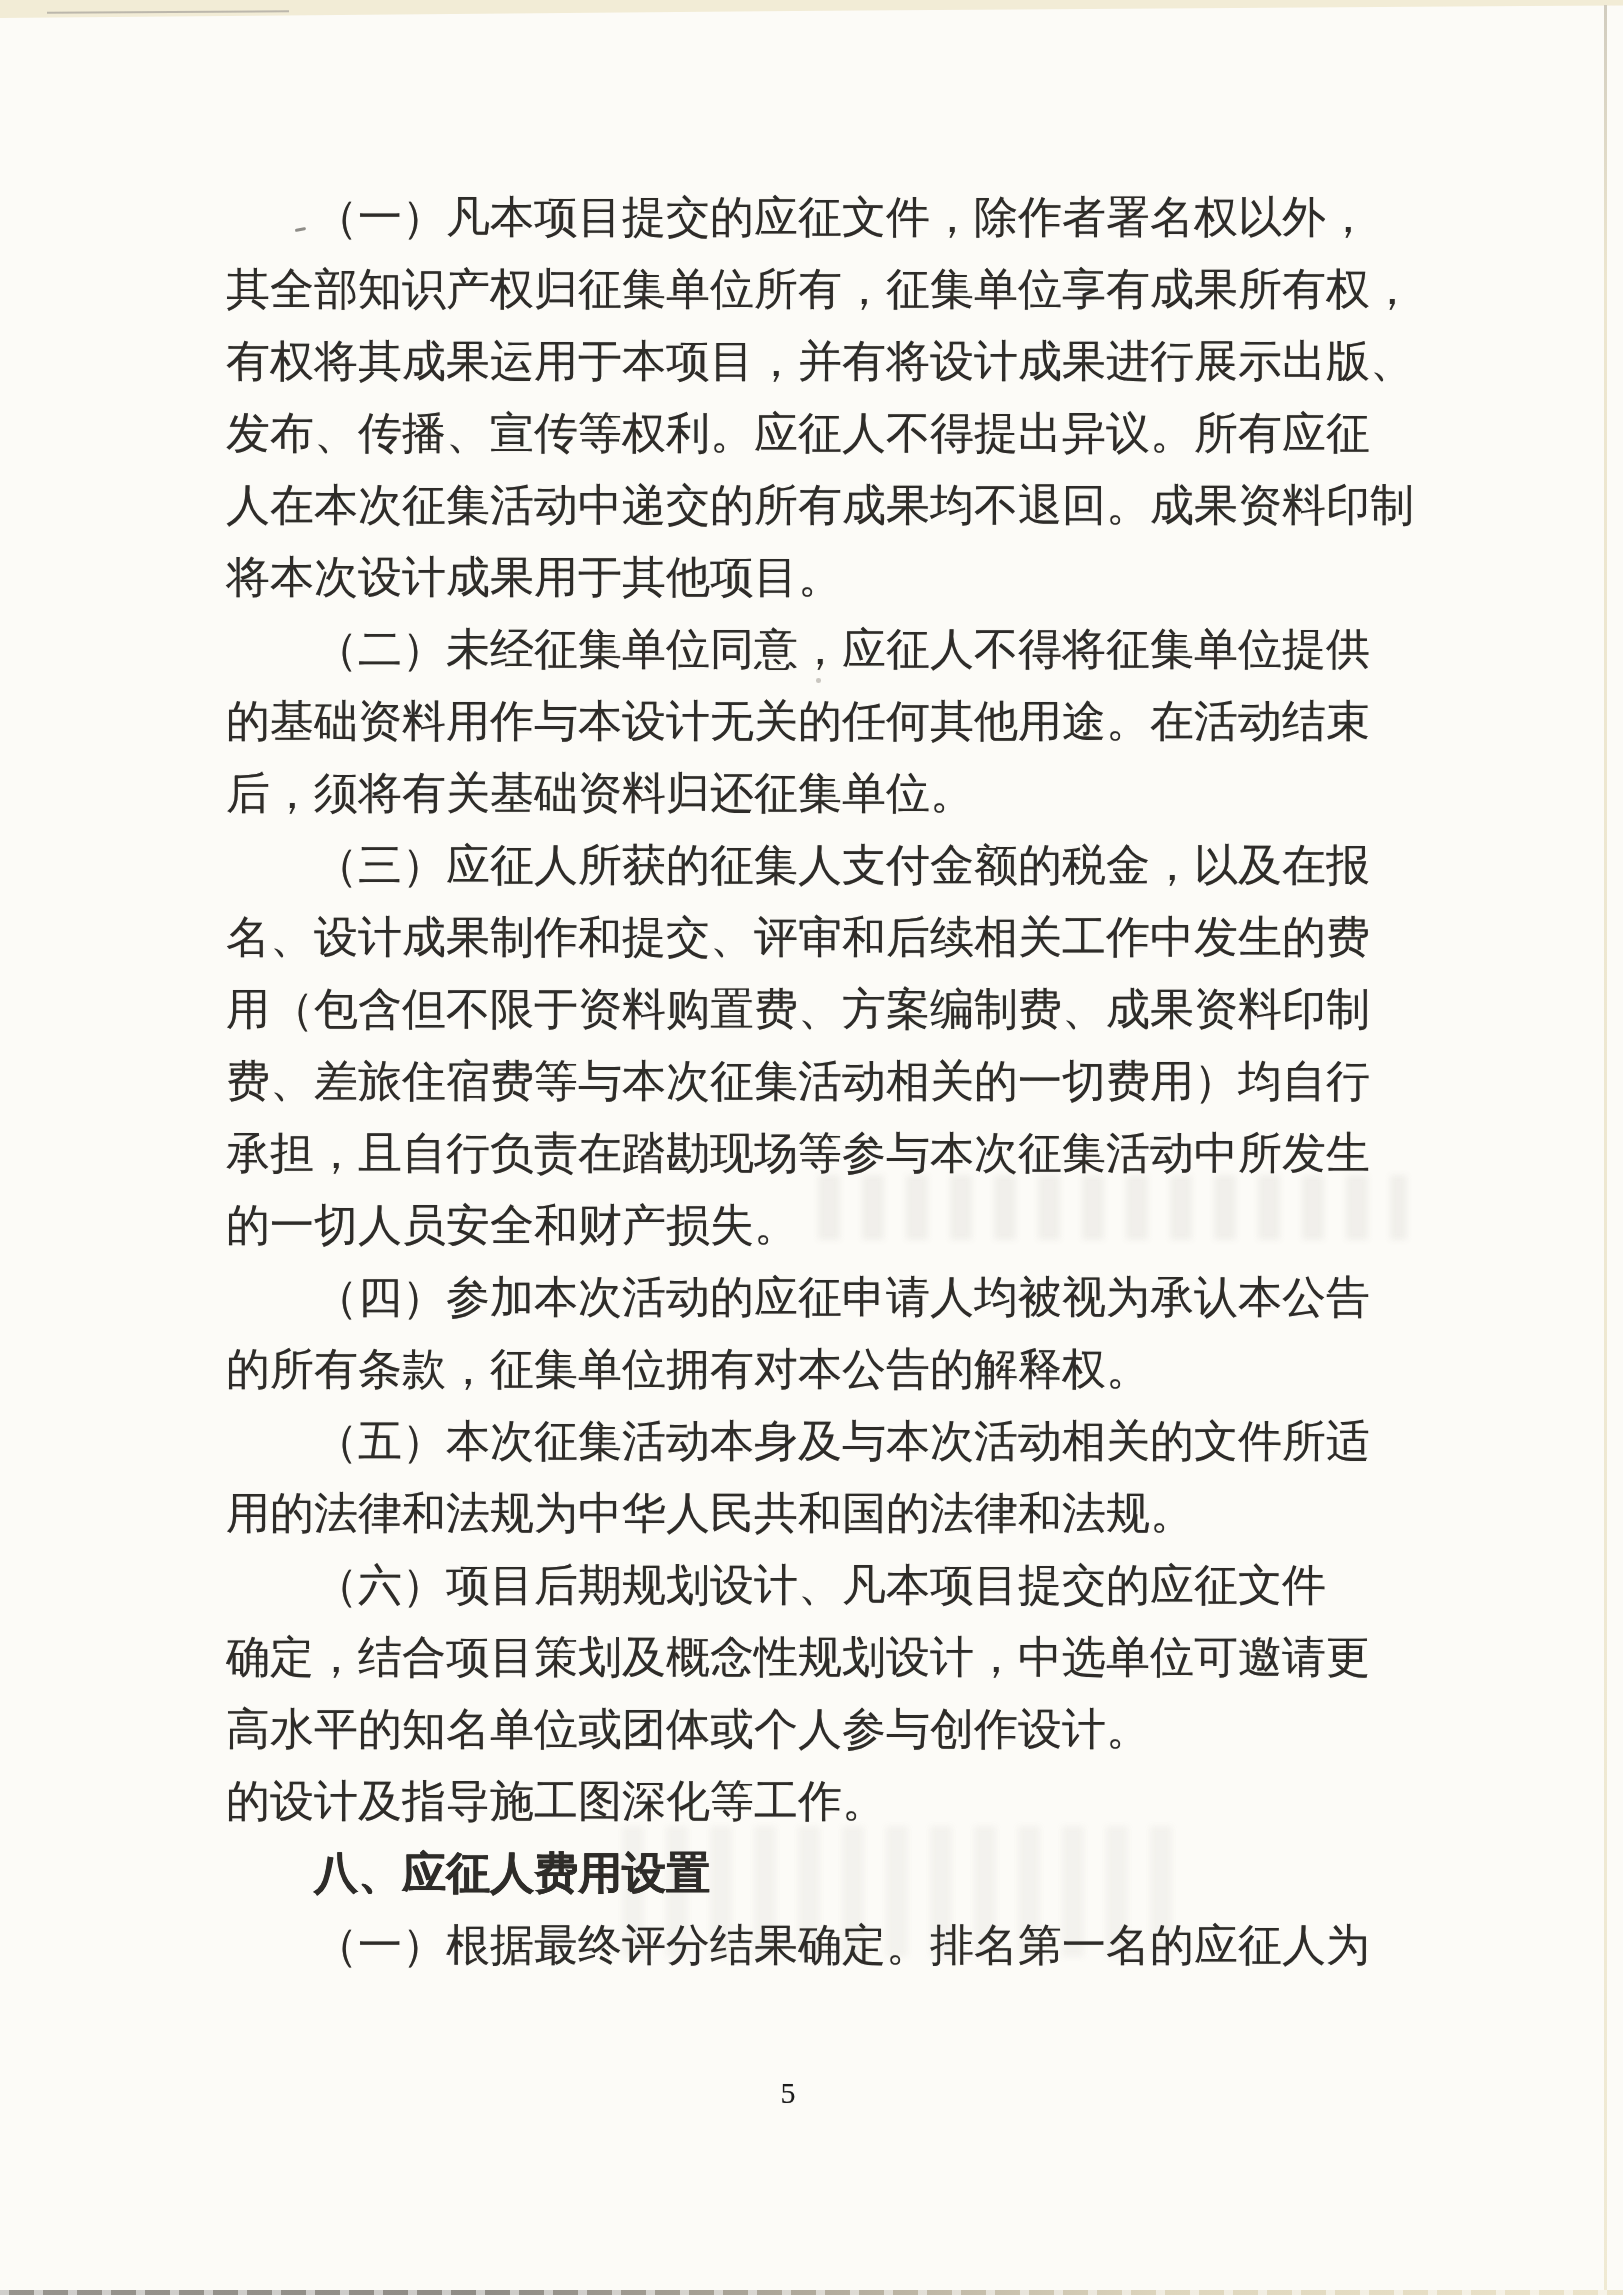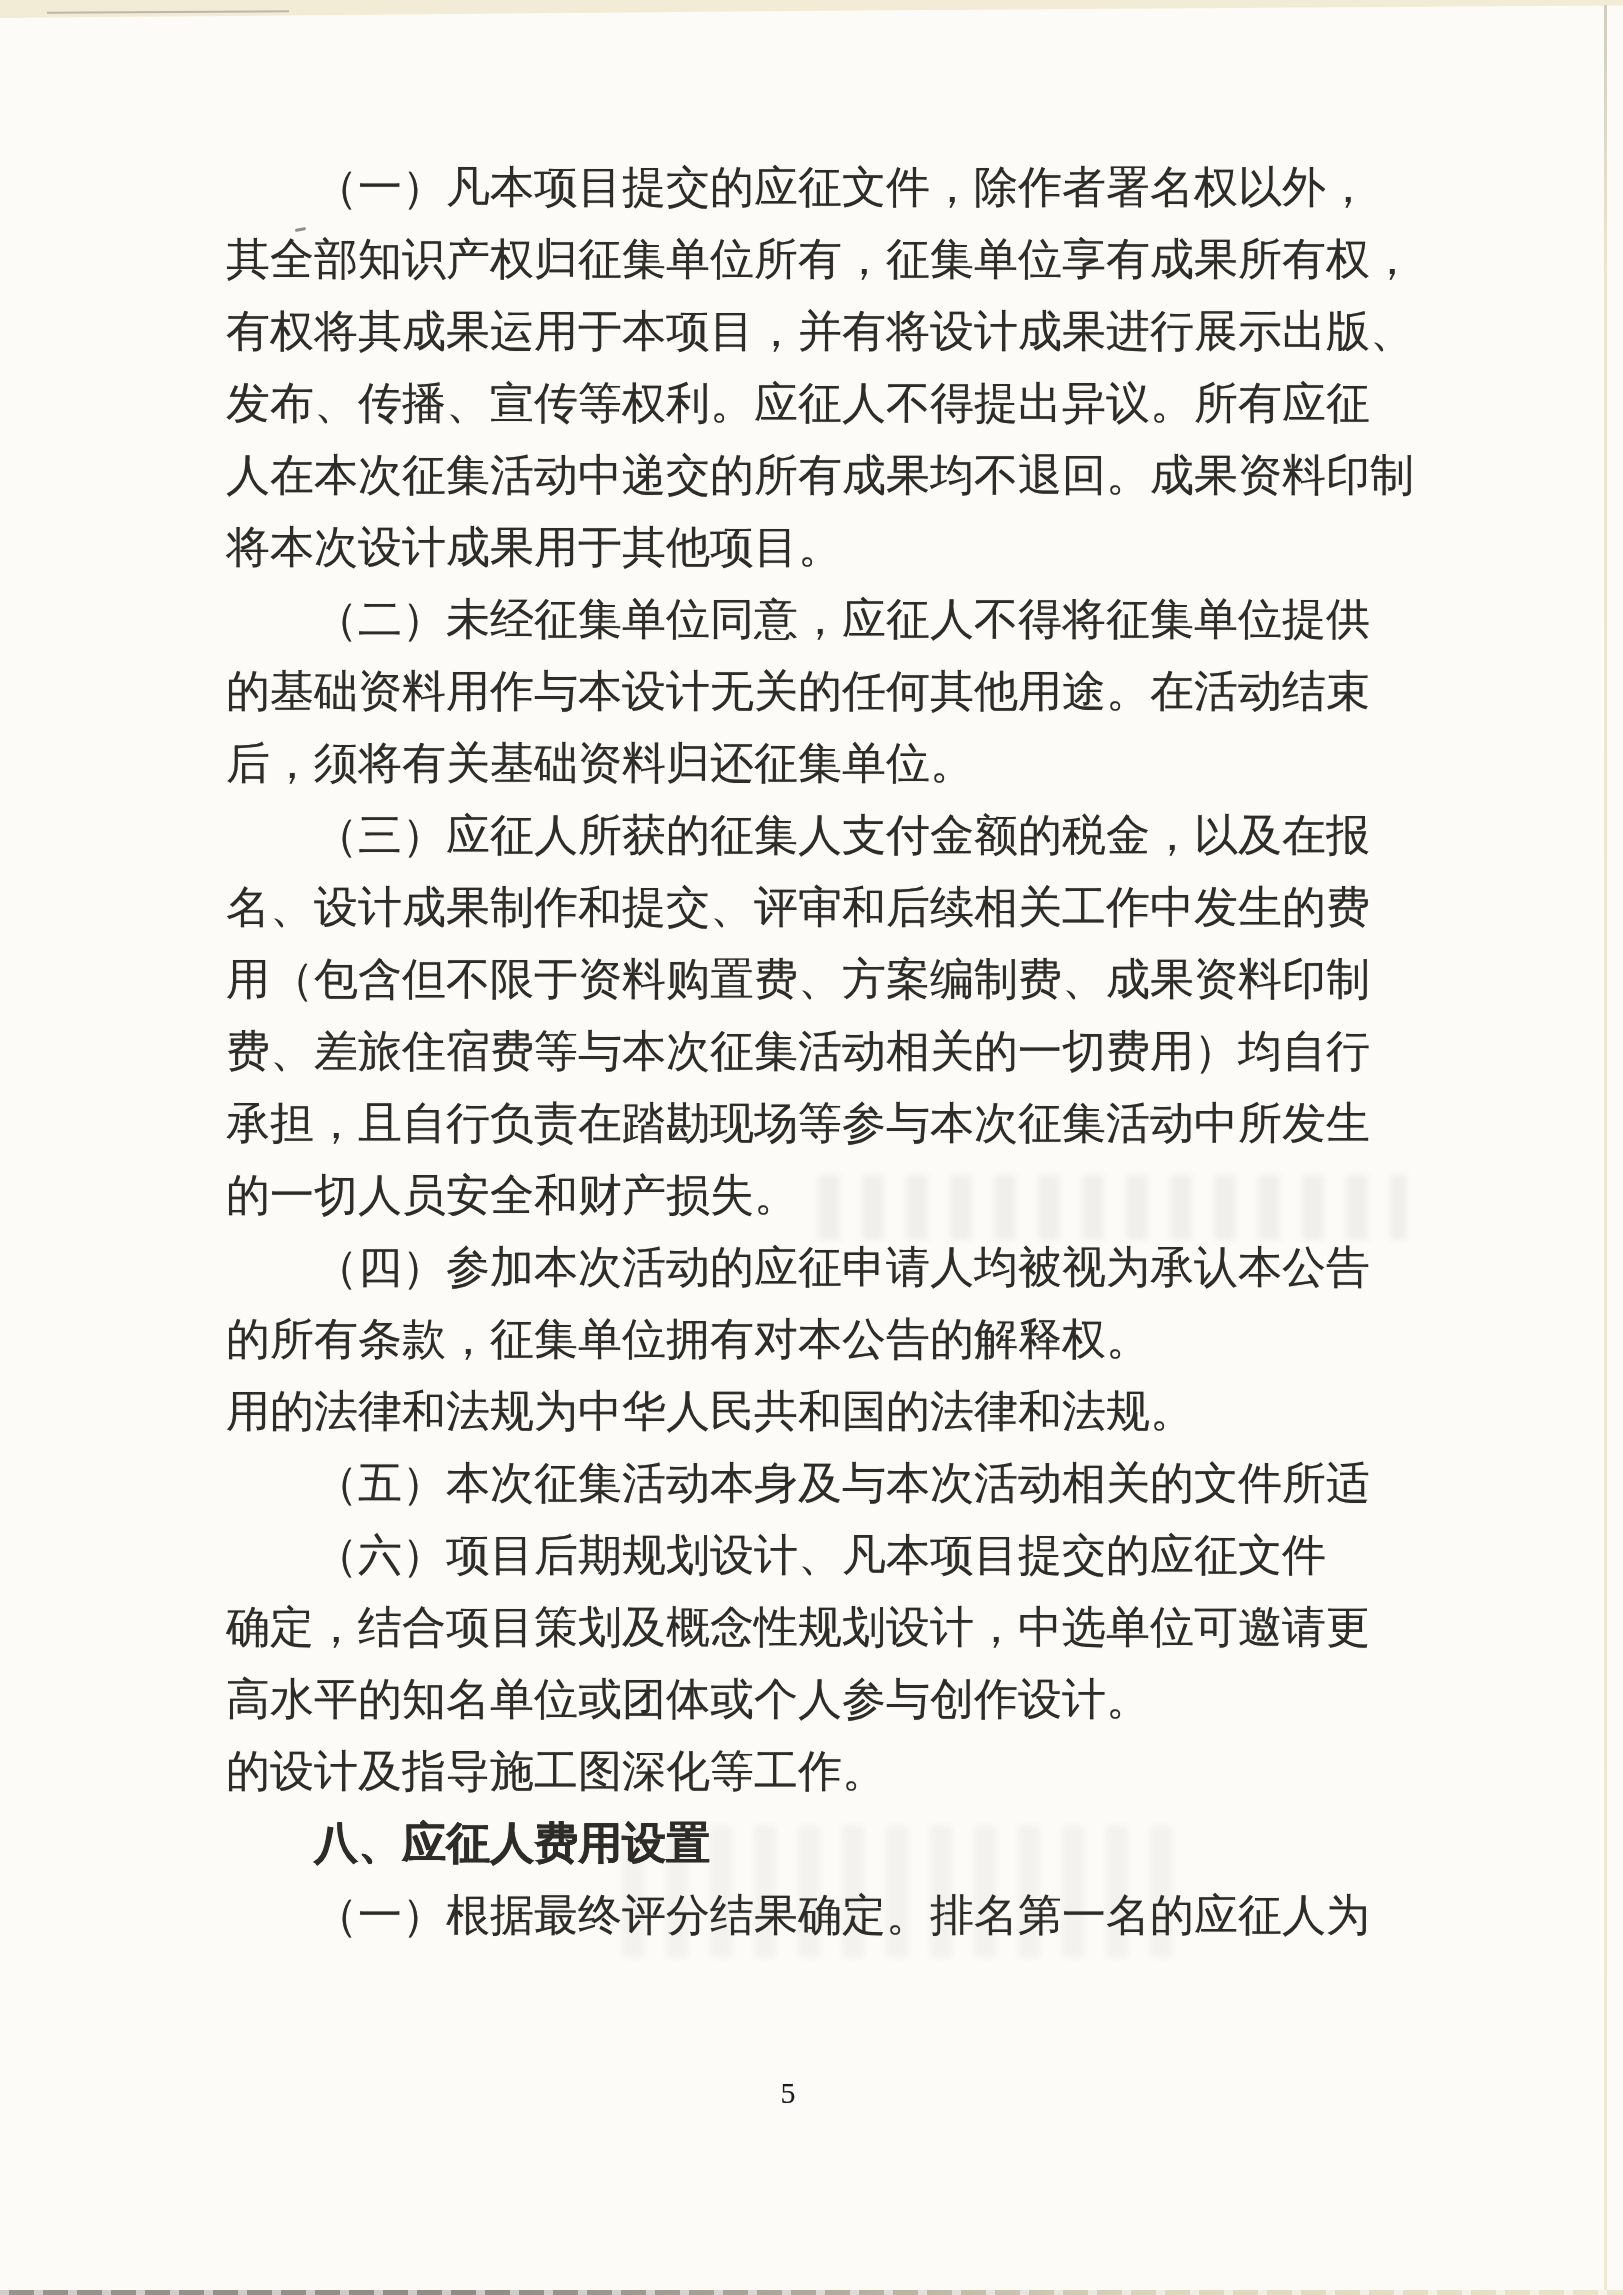--- a/index.html
+++ b/index.html
@@ -46,21 +46,21 @@
     background: #c9c6c0; border-radius: 50%;
   }
   .ghost {
     position: absolute; filter: blur(3.3px);
     background: repeating-linear-gradient(90deg, rgba(150,145,135,.14) 0 22px, rgba(150,145,135,0) 22px 44px);
   }
   .ghost-1 { top: 1175px; left: 818px; width: 589px; height: 65px; opacity: .8; }
   .ghost-2 { top: 1826px; left: 622px;  width: 556px; height: 131px; opacity: .6; }
 
   
-  .content { position: absolute; left: 226px; top: 152px; }
+  .content { position: absolute; left: 226px; top: 182px; }
   .line {
     font-size: 44px;
     height: 72px;
     line-height: 72px;
     white-space: nowrap;
     letter-spacing: 0;
     color: var(--ink, #2e2c29);
     text-shadow: 0 0 0.7px rgba(46,44,41,.45);
   }
   .line.indent { padding-left: 88px; }
@@ -102,22 +102,22 @@
       <div class="line">的基础资料用作与本设计无关的任何其他用途。在活动结束</div>
       <div class="line">后，须将有关基础资料归还征集单位。</div>
       <div class="line indent">（三）应征人所获的征集人支付金额的税金，以及在报</div>
       <div class="line">名、设计成果制作和提交、评审和后续相关工作中发生的费</div>
       <div class="line">用（包含但不限于资料购置费、方案编制费、成果资料印制</div>
       <div class="line">费、差旅住宿费等与本次征集活动相关的一切费用）均自行</div>
       <div class="line">承担，且自行负责在踏勘现场等参与本次征集活动中所发生</div>
       <div class="line">的一切人员安全和财产损失。</div>
       <div class="line indent">（四）参加本次活动的应征申请人均被视为承认本公告</div>
       <div class="line">的所有条款，征集单位拥有对本公告的解释权。</div>
+      <div class="line indent">（五）本次征集活动本身及与本次活动相关的文件所适</div>
       <div class="line">用的法律和法规为中华人民共和国的法律和法规。</div>
-      <div class="line indent">（五）本次征集活动本身及与本次活动相关的文件所适</div>
       <div class="line indent">（六）项目后期规划设计、凡本项目提交的应征文件</div>
       <div class="line">确定，结合项目策划及概念性规划设计，中选单位可邀请更</div>
       <div class="line">高水平的知名单位或团体或个人参与创作设计。</div>
       <div class="line">的设计及指导施工图深化等工作。</div>
       <div class="line indent heading">八、应征人费用设置</div>
       <div class="line indent">（一）根据最终评分结果确定。排名第一名的应征人为</div>
     </div>
 
   <div class="page-number">5</div>
 

